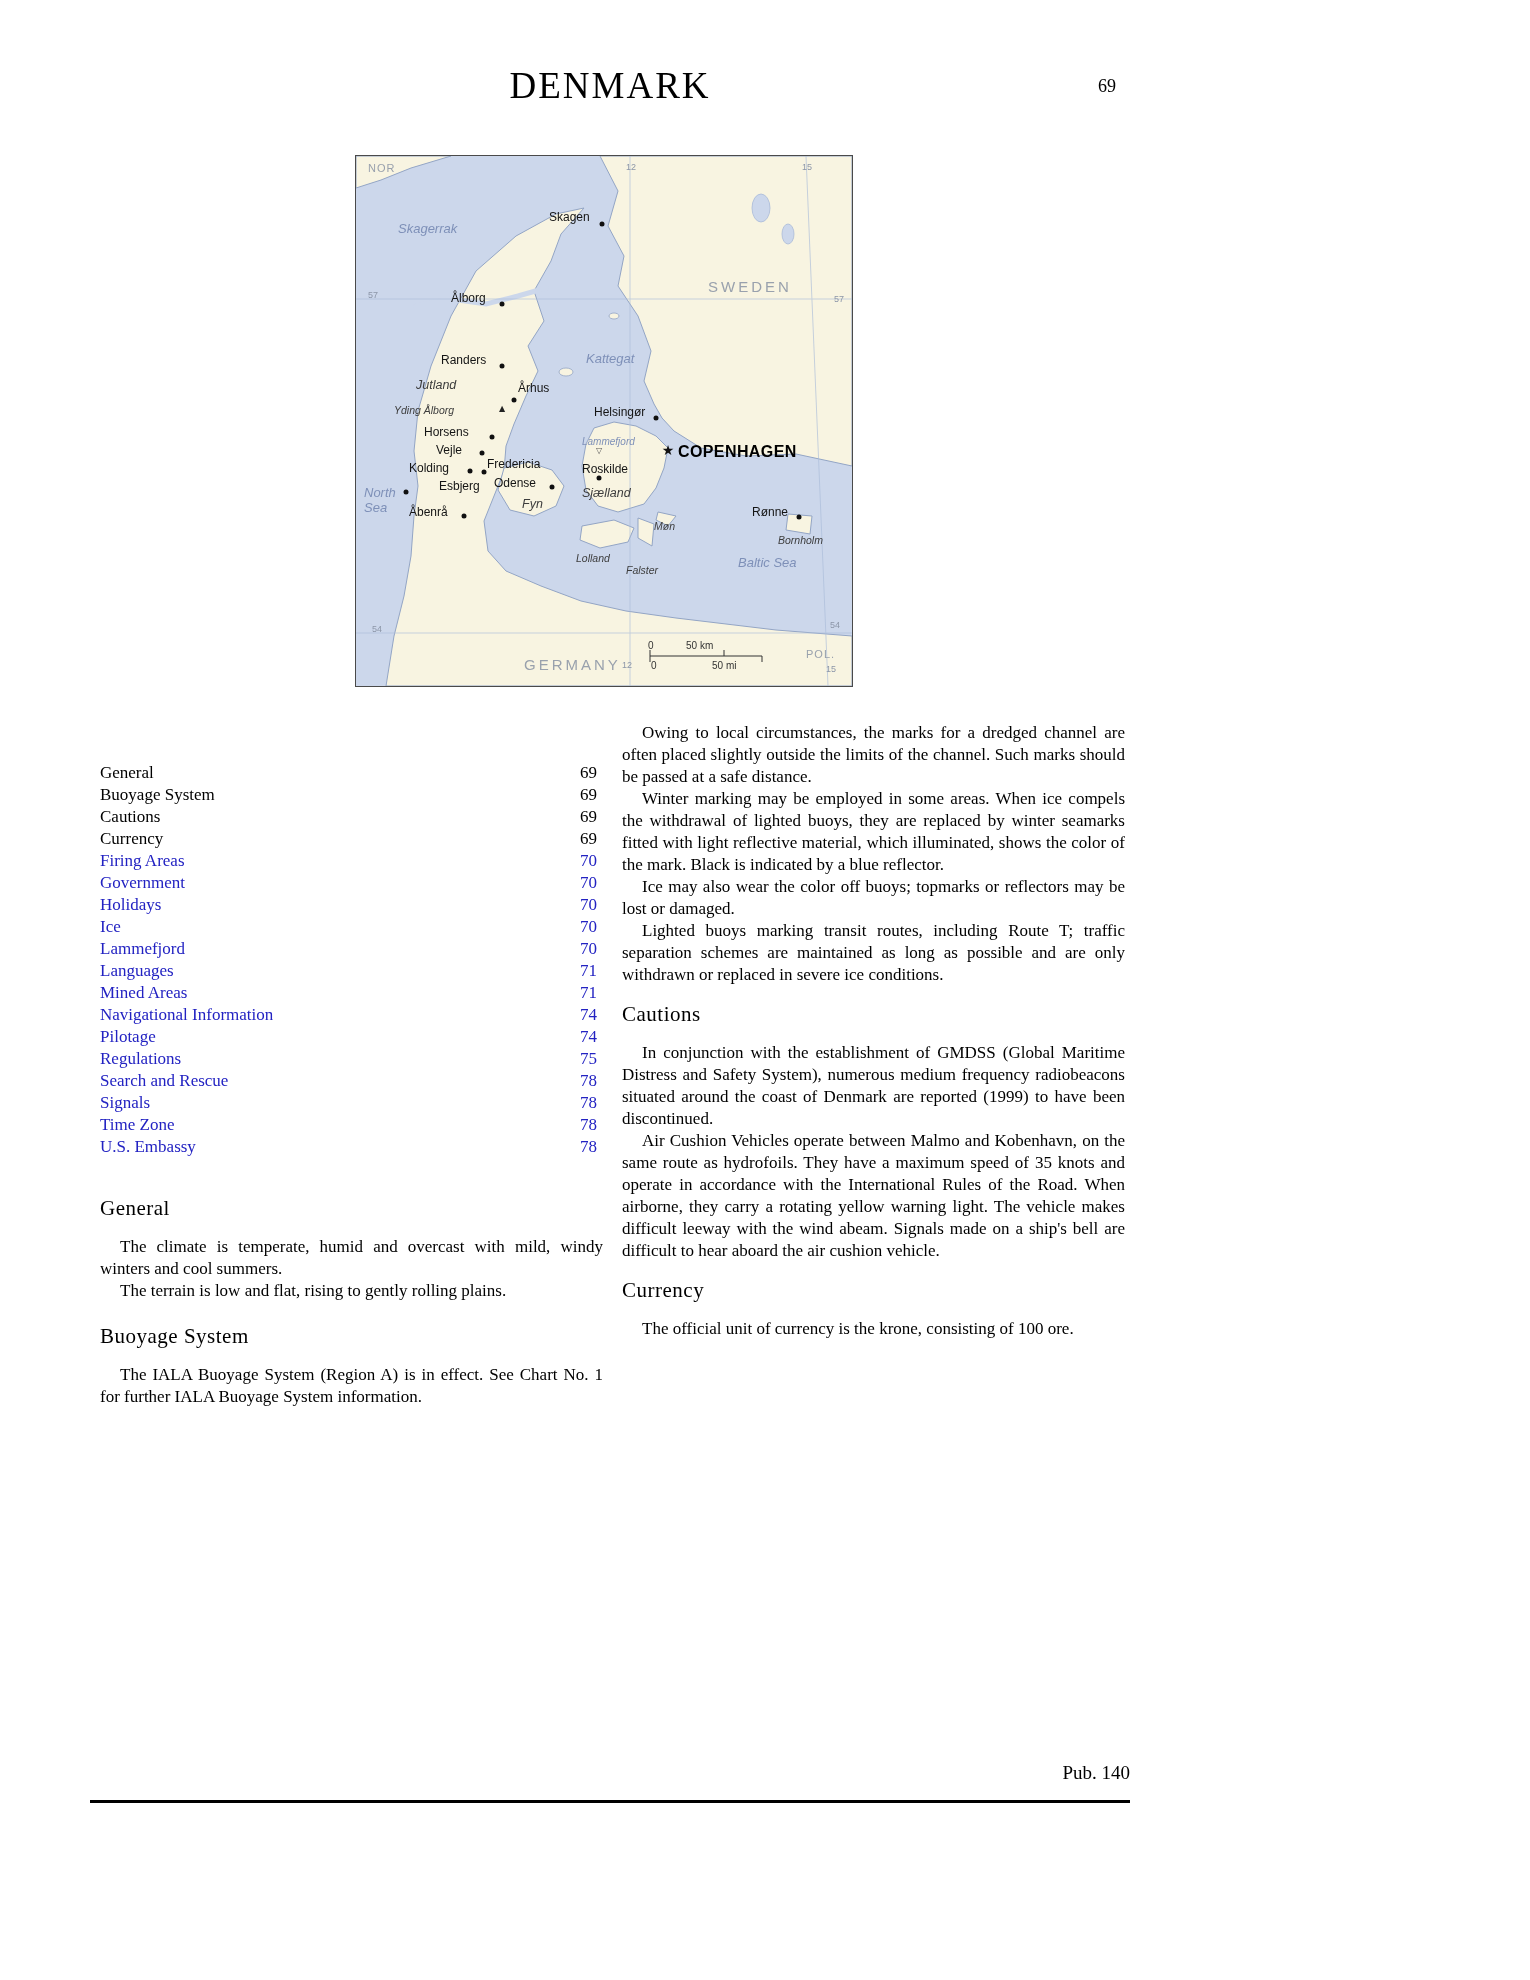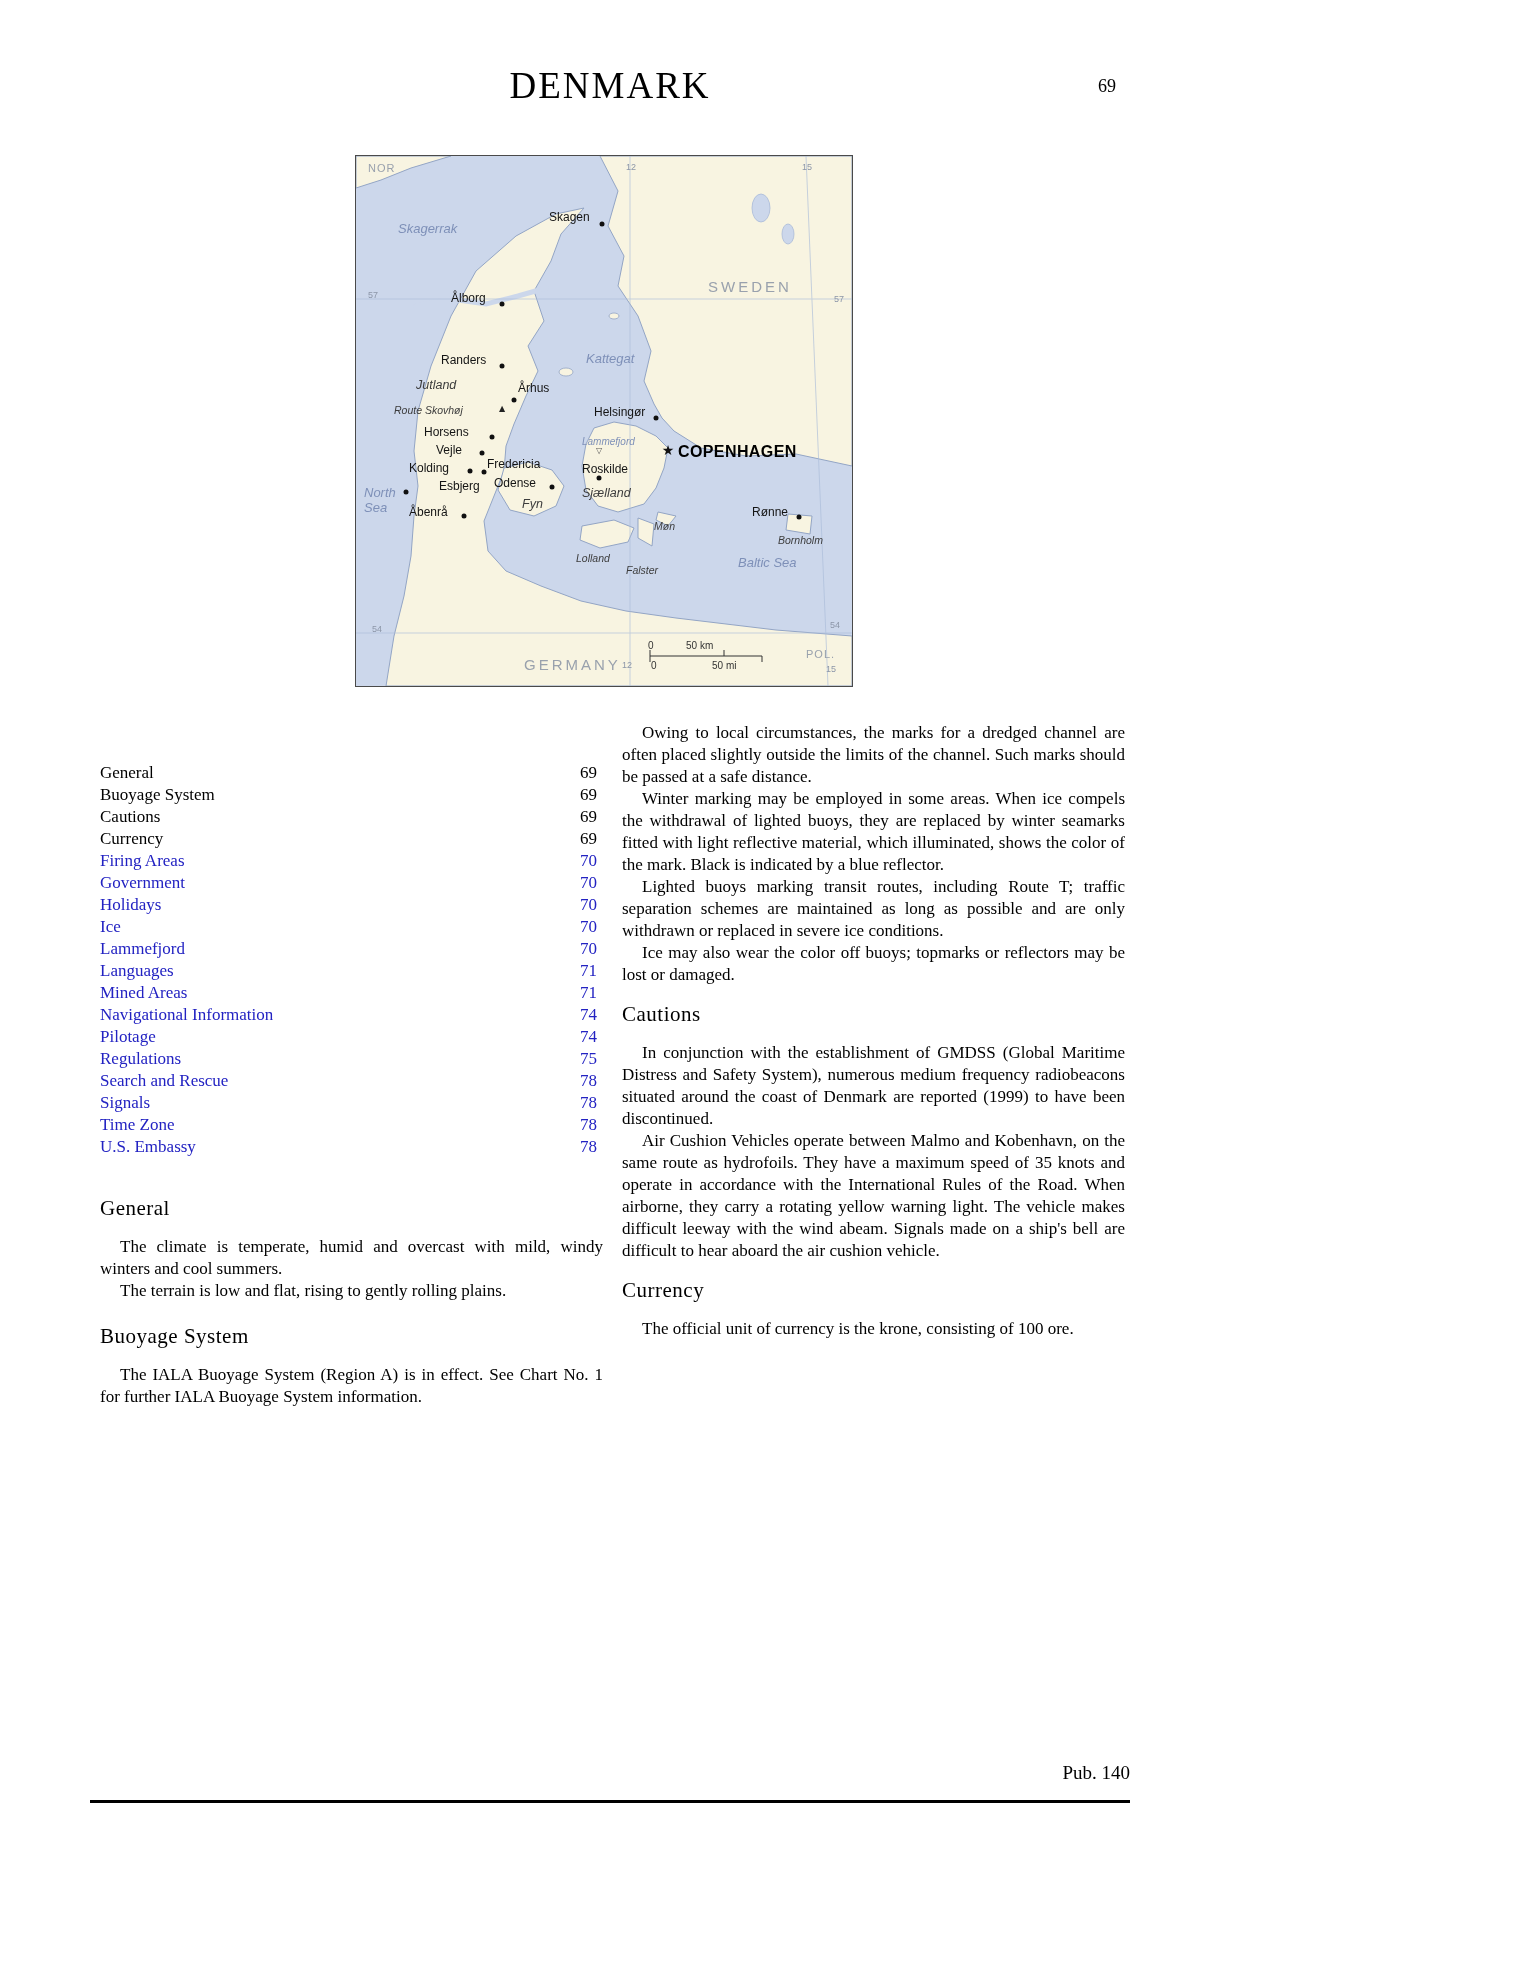--- a/index.html
+++ b/index.html
@@ -126,21 +126,21 @@
         <div class="map-dot" style="left: 246px; top: 68px;"></div>
         <div class="map-label ml-country" style="left: 352px; top: 122px;">SWEDEN</div>
         <div class="map-label ml-city" style="left: 95px; top: 136px;">Ålborg</div>
         <div class="map-dot" style="left: 146px; top: 148px;"></div>
         <div class="map-label ml-city" style="left: 85px; top: 198px;">Randers</div>
         <div class="map-dot" style="left: 146px; top: 210px;"></div>
         <div class="map-label ml-water" style="left: 230px; top: 196px;">Kattegat</div>
         <div class="map-label ml-region" style="left: 60px; top: 222px;">Jutland</div>
         <div class="map-label ml-city" style="left: 162px; top: 226px;">Århus</div>
         <div class="map-dot" style="left: 158px; top: 244px;"></div>
-        <div class="map-label ml-region-sm" style="left: 38px; top: 248px;">Route Skovhøj</div>
+        <div class="map-label ml-region-sm" style="left: 38px; top: 248px;">Yding Ålborg</div>
         <div class="map-marker mk-triangle" style="left: 146px; top: 252px;">▲</div>
         <div class="map-label ml-city" style="left: 238px; top: 250px;">Helsingør</div>
         <div class="map-dot" style="left: 300px; top: 262px;"></div>
         <div class="map-label ml-city" style="left: 68px; top: 270px;">Horsens</div>
         <div class="map-dot" style="left: 136px; top: 281px;"></div>
         <div class="map-label ml-city" style="left: 80px; top: 288px;">Vejle</div>
         <div class="map-dot" style="left: 126px; top: 297px;"></div>
         <div class="map-label ml-water-sm" style="left: 226px; top: 280px;">Lammefjord</div>
         <div class="map-marker mk-nabla" style="left: 243px; top: 294px;">▽</div>
         <div class="map-label ml-capital" style="left: 322px; top: 287px;">COPENHAGEN</div>
@@ -268,22 +268,22 @@
     <h2 class="section-heading mt-md">Buoyage System</h2>
     <div id="buoyage-paras">
         <p>The IALA Buoyage System (Region A) is in effect. See Chart No. 1 for further IALA Buoyage System information.</p>
       </div>
   </div>
 
   <div class="col col-right">
     <div id="buoyage-cont-paras">
         <p>Owing to local circumstances, the marks for a dredged channel are often placed slightly outside the limits of the channel. Such marks should be passed at a safe distance.</p>
         <p>Winter marking may be employed in some areas. When ice compels the withdrawal of lighted buoys, they are replaced by winter seamarks fitted with light reflective material, which illuminated, shows the color of the mark. Black is indicated by a blue reflector.</p>
+        <p>Ice may also wear the color off buoys; topmarks or reflectors may be lost or damaged.</p>
         <p>Lighted buoys marking transit routes, including Route T; traffic separation schemes are maintained as long as possible and are only withdrawn or replaced in severe ice conditions.</p>
-        <p>Ice may also wear the color off buoys; topmarks or reflectors may be lost or damaged.</p>
       </div>
     <h2 class="section-heading mt-sm">Cautions</h2>
     <div id="cautions-paras">
         <p>In conjunction with the establishment of GMDSS (Global Maritime Distress and Safety System), numerous medium frequency radiobeacons situated around the coast of Denmark are reported (1999) to have been discontinued.</p>
         <p>Air Cushion Vehicles operate between Malmo and Kobenhavn, on the same route as hydrofoils. They have a maximum speed of 35 knots and operate in accordance with the International Rules of the Road. When airborne, they carry a rotating yellow warning light. The vehicle makes difficult leeway with the wind abeam. Signals made on a ship's bell are difficult to hear aboard the air cushion vehicle.</p>
       </div>
     <h2 class="section-heading mt-sm">Currency</h2>
     <div id="currency-paras">
         <p>The official unit of currency is the krone, consisting of 100 ore.</p>
       </div>

